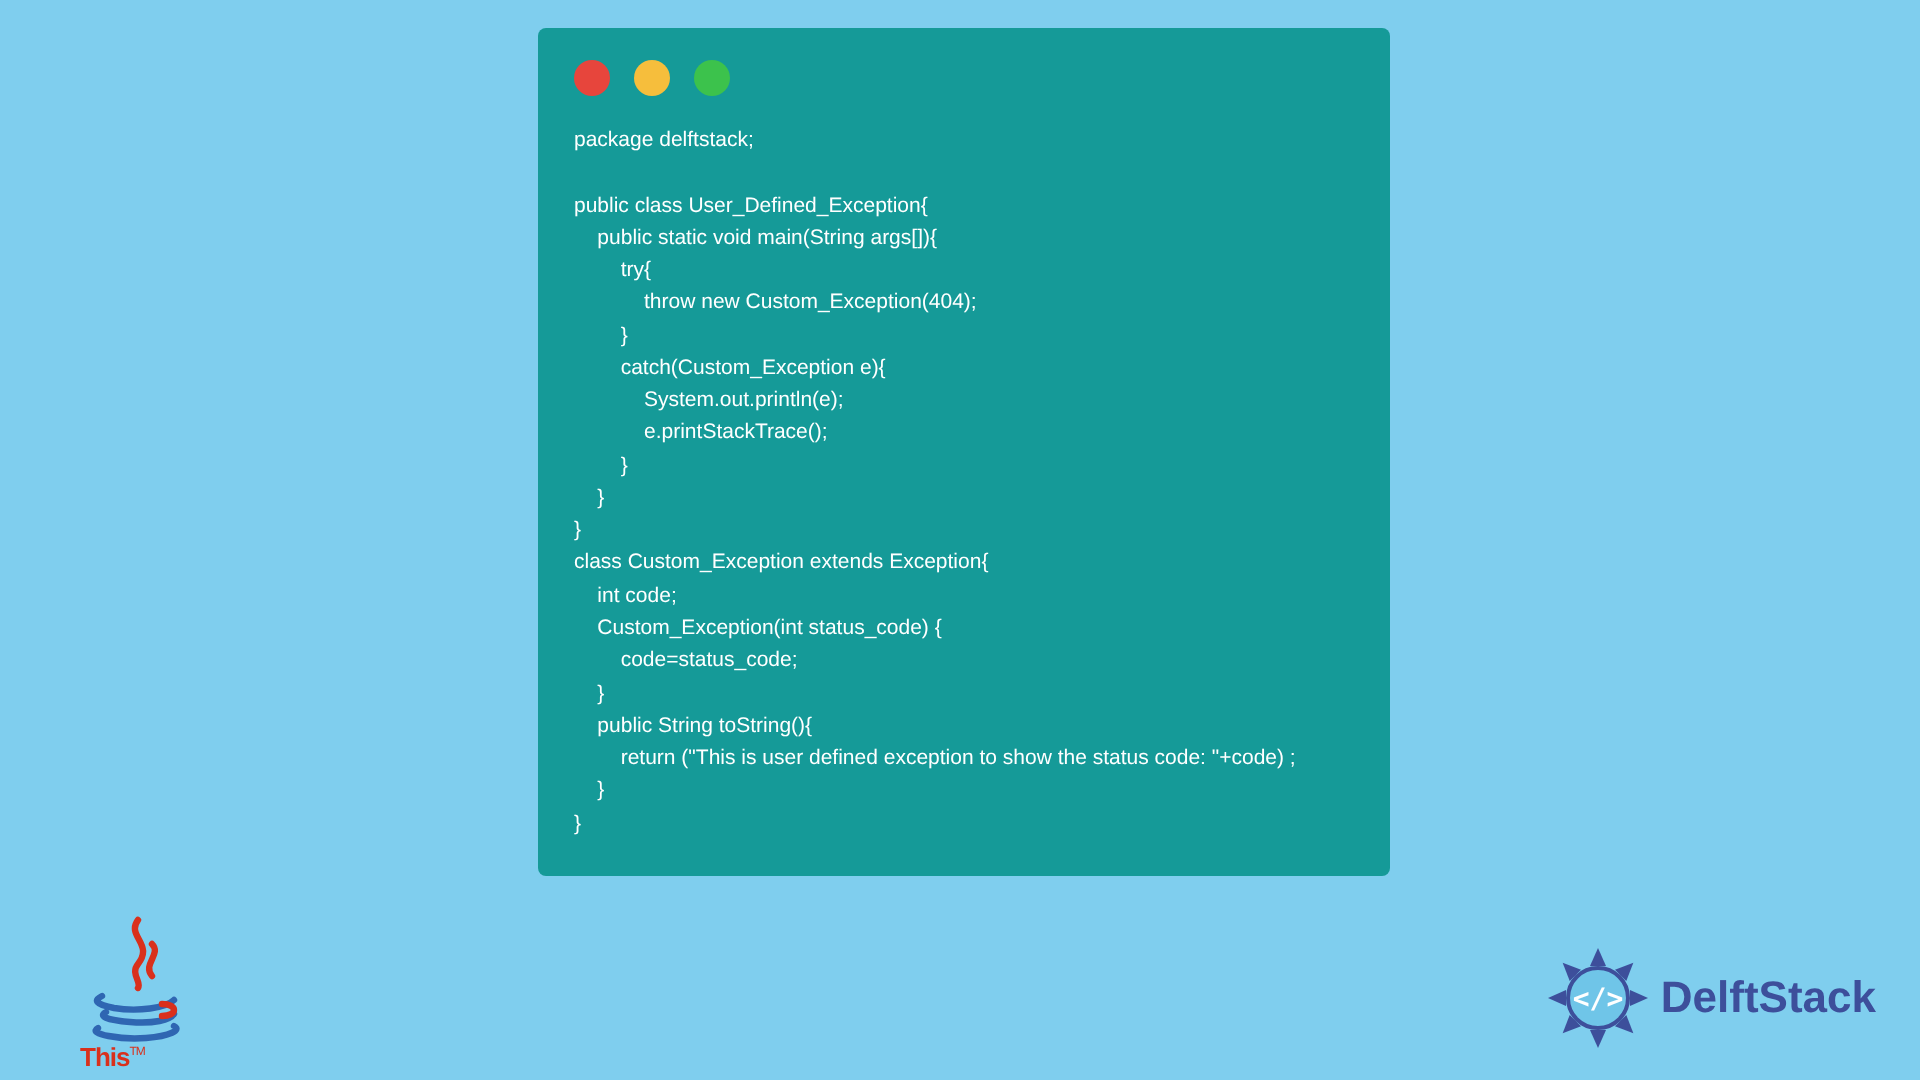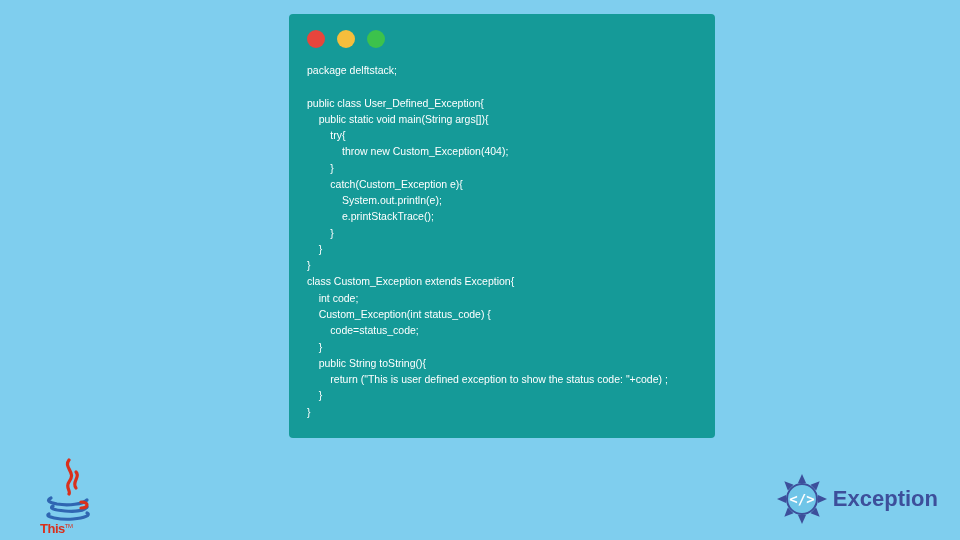--- a/index.html
+++ b/index.html
@@ -13,21 +13,20 @@
   }
   .code-window {
     position: absolute;
     left: 269px;
     top: 14px;
     width: 426px;
     height: 424px;
     background: #159a98;
     border-radius: 4px;
     padding: 12px 18px 14px 18px;
-    margin-left: 20px;
   }
   .traffic-lights {
     display: flex;
     gap: 12px;
     margin-bottom: 14px;
     margin-top: 4px;
   }
   .dot {
     width: 18px;
     height: 18px;
@@ -152,14 +151,14 @@
           <polygon transform="rotate(225)" points="0,-25 4,-16 -4,-16"></polygon>
           <polygon transform="rotate(270)" points="0,-25 4,-16 -4,-16"></polygon>
           <polygon transform="rotate(315)" points="0,-25 4,-16 -4,-16"></polygon>
         </g>
         <circle r="15" fill="#6fc5e8"></circle>
         <circle r="15" fill="none" stroke="#3d4f9b" stroke-width="2"></circle>
         <text x="0" y="5" text-anchor="middle" font-size="14" font-weight="bold" fill="#ffffff" font-family="monospace">&lt;/&gt;</text>
       </g>
     </svg>
   </div>
-  <div class="delft-text">Exception</div>
+  <div class="delft-text">DelftStack</div>
 </div>
 
 </body></html>

